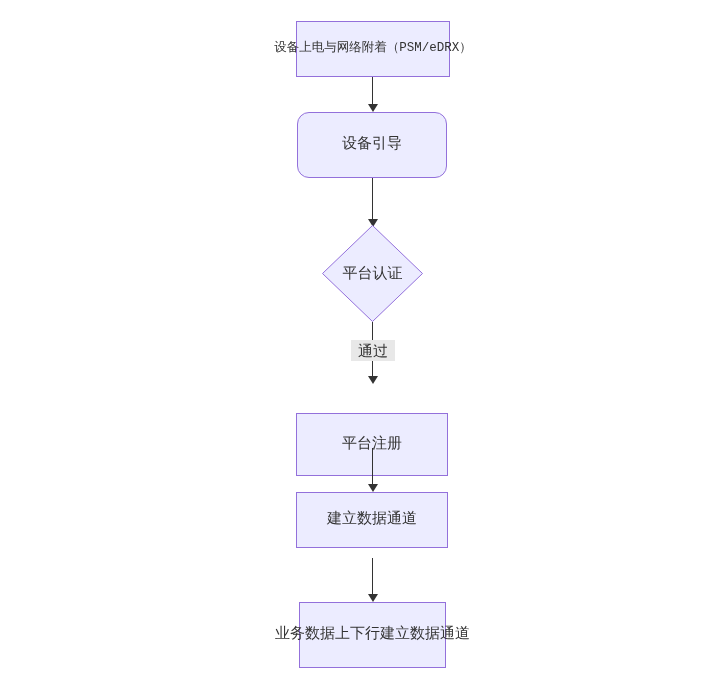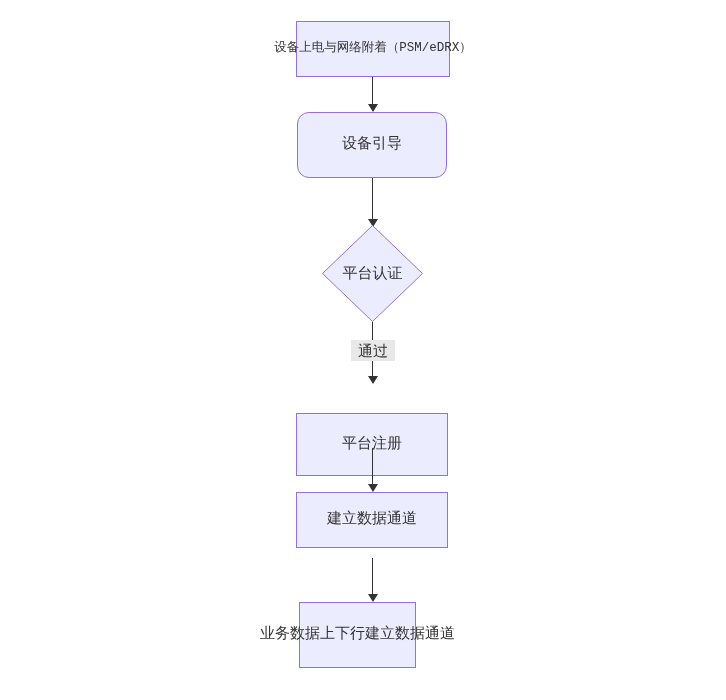--- a/index.html
+++ b/index.html
@@ -90,18 +90,18 @@
   <div class="edge-line" style="left:372px;top:448px;height:36px;"></div>
   <div class="arrowhead" style="left:368px;top:484px;"></div>
 
   <div class="node rect fs-normal" style="left:296px;top:492px;width:152px;height:56px;">
     <span>建立数据通道</span>
   </div>
 
   <div class="edge-line" style="left:372px;top:558px;height:36px;"></div>
   <div class="arrowhead" style="left:368px;top:594px;"></div>
 
-  <div class="node rect fs-normal" style="left:299px;top:602px;width:117px;height:66px;">
+  <div class="node rect fs-normal" style="left:299px;top:602px;width:147px;height:66px;">
     <span>业务数据上下行</span>
     <span>建立数据通道</span>
   </div>
 
 </div>
 
 </body></html>

